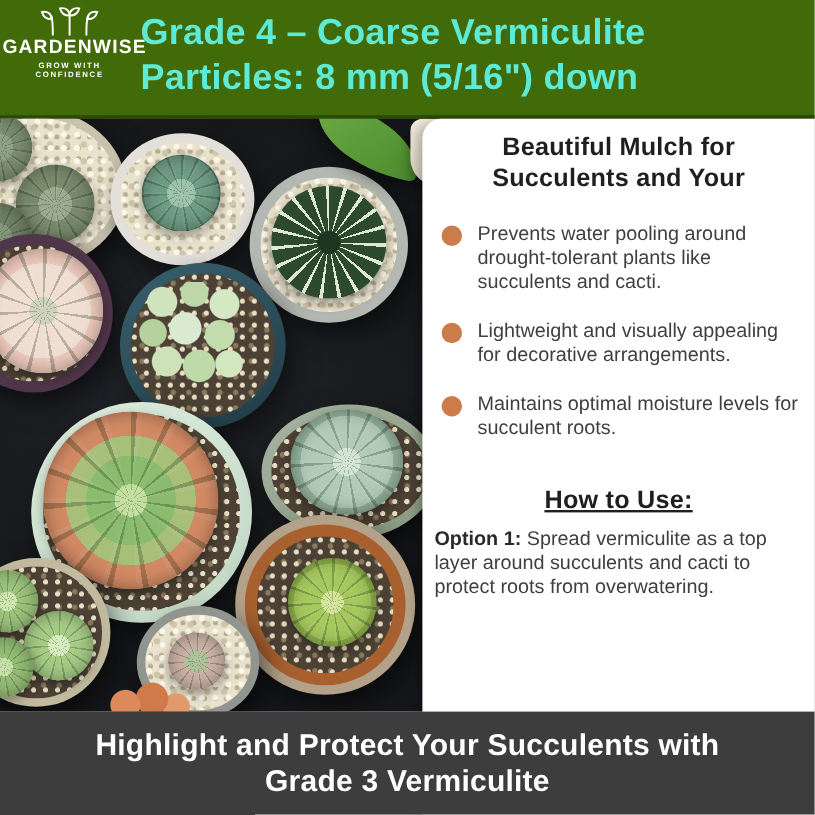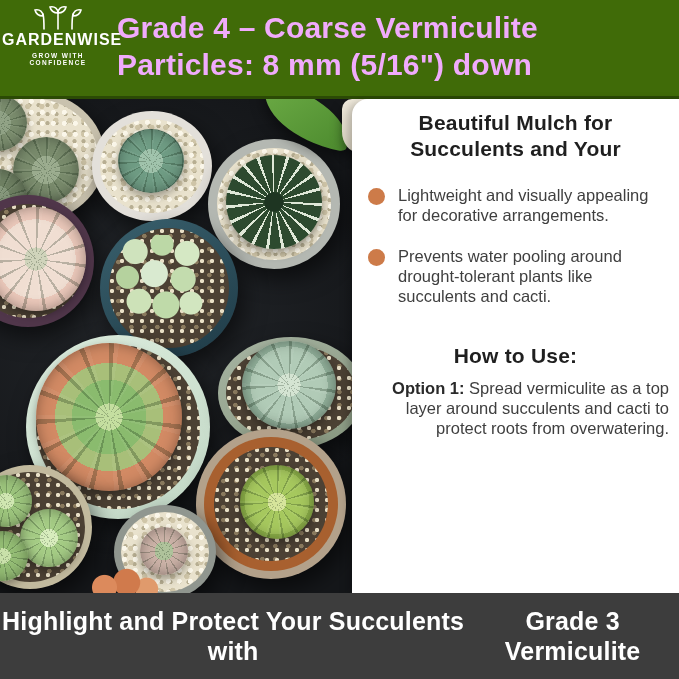--- a/index.html
+++ b/index.html
@@ -19,21 +19,21 @@
   
   .header{
     position:absolute;left:0;top:0;width:679px;height:99px;
     background:var(--header-green);border-bottom:3px solid var(--header-green-dark);
   }
   .logo{position:absolute;left:2px;top:4px;width:112px;text-align:center;color:#fff;}
   .logo svg{display:block;margin:0 auto;}
   .logo-name{font-size:16px;font-weight:bold;letter-spacing:1px;margin-top:1px;}
   .logo-tagline{font-size:6.5px;letter-spacing:1.4px;margin-top:3px;font-weight:bold;}
   .header-title{
-    position:absolute;left:117px;top:9px;color:#f0abfc;font-weight:bold;
+    position:absolute;left:117px;top:9px;color:#5eead4;font-weight:bold;
     font-size:30px;line-height:37px;letter-spacing:.2px;
   }
   
   .content{position:absolute;left:0;top:99px;width:679px;height:494px;}
   
   .photo{
     position:absolute;left:0;top:0;width:366px;height:494px;overflow:hidden;
     background:radial-gradient(circle at 40% 45%, #23262a 0%, #15171a 70%);
   }
   .pot{position:absolute;border-radius:50%;box-shadow:6px 10px 22px rgba(0,0,0,.55);}
@@ -152,29 +152,29 @@
     font-size:21px;line-height:26px;letter-spacing:.2px;font-weight:bold;
   }
   .panel-heading{padding-top:11px;}
   .bullets{list-style:none;margin:23px 0 0 0;padding:0 10px 0 16px;}
   .bullets li{display:flex;align-items:flex-start;margin-bottom:21px;}
   .dot{
     flex:0 0 17px;width:17px;height:17px;border-radius:50%;
     background:var(--bullet-orange);margin:3px 13px 0 0;
   }
   .bullets p{font-size:16.5px;line-height:20px;max-width:268px;}
-  .howto-heading{margin-top:37px;}
-  .option{font-size:16.5px;line-height:20px;padding:0 10px;margin-top:9px;text-align:right;}
+  .howto-heading{margin-top:37px;text-decoration:underline;}
+  .option{font-size:16.5px;line-height:20px;padding:0 10px;margin-top:9px;}
   .option + .option{margin-top:17px;}
   .option b{color:#2a2a2a;}
   
   .footer{
     position:absolute;left:0;top:593px;width:679px;height:86px;
     background:var(--banner-gray);color:#fff;font-weight:bold;
-    display:flex;flex-direction:row;align-items:center;justify-content:center;
+    display:flex;flex-direction:column;align-items:center;justify-content:center;
     font-size:25px;line-height:30px;text-align:center;letter-spacing:.2px;
   }
 </style>
 </head>
 <body>
 
 <div class="canvas">
 
   <div class="header">
     <div class="logo">
@@ -250,25 +250,29 @@
     </div>
 
     <div class="panel">
       <h2 class="panel-heading">
         <span>Beautiful Mulch for</span><br>
         <span>Succulents and Your</span>
       </h2>
       <ul class="bullets">
         <li>
           <span class="dot"></span>
+          <p>Prevents water pooling around drought-tolerant plants like succulents and cacti.</p>
+        </li>
+        <li>
+          <span class="dot"></span>
           <p>Lightweight and visually appealing for decorative arrangements.</p>
         </li>
         <li>
           <span class="dot"></span>
-          <p>Prevents water pooling around drought-tolerant plants like succulents and cacti.</p>
+          <p>Maintains optimal moisture levels for succulent roots.</p>
         </li>
       </ul>
       <h2 class="howto-heading">How to Use:</h2>
       <p class="option">
         <b>Option 1:</b>
         <span>Spread vermiculite as a top layer around succulents and cacti to protect roots from overwatering.</span>
       </p>
     </div>
   </div>
 

